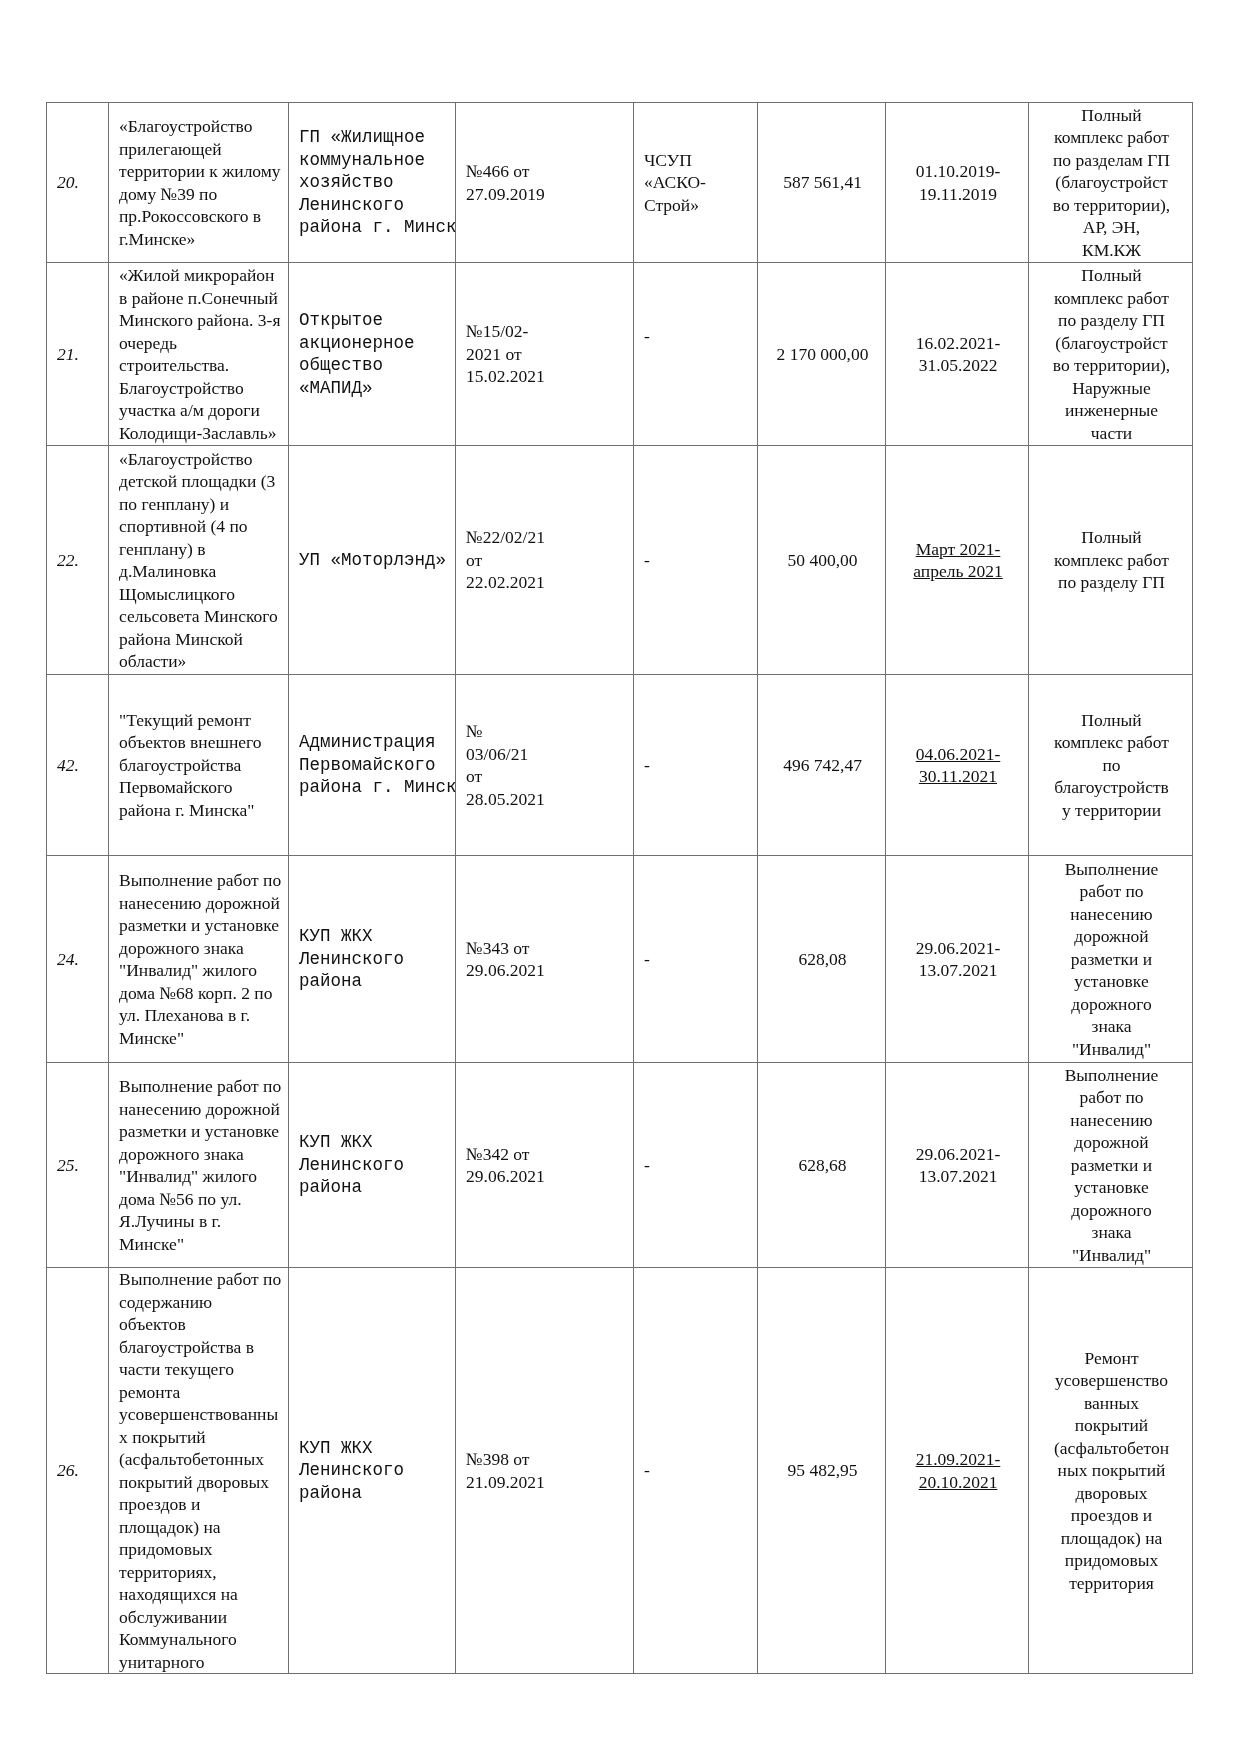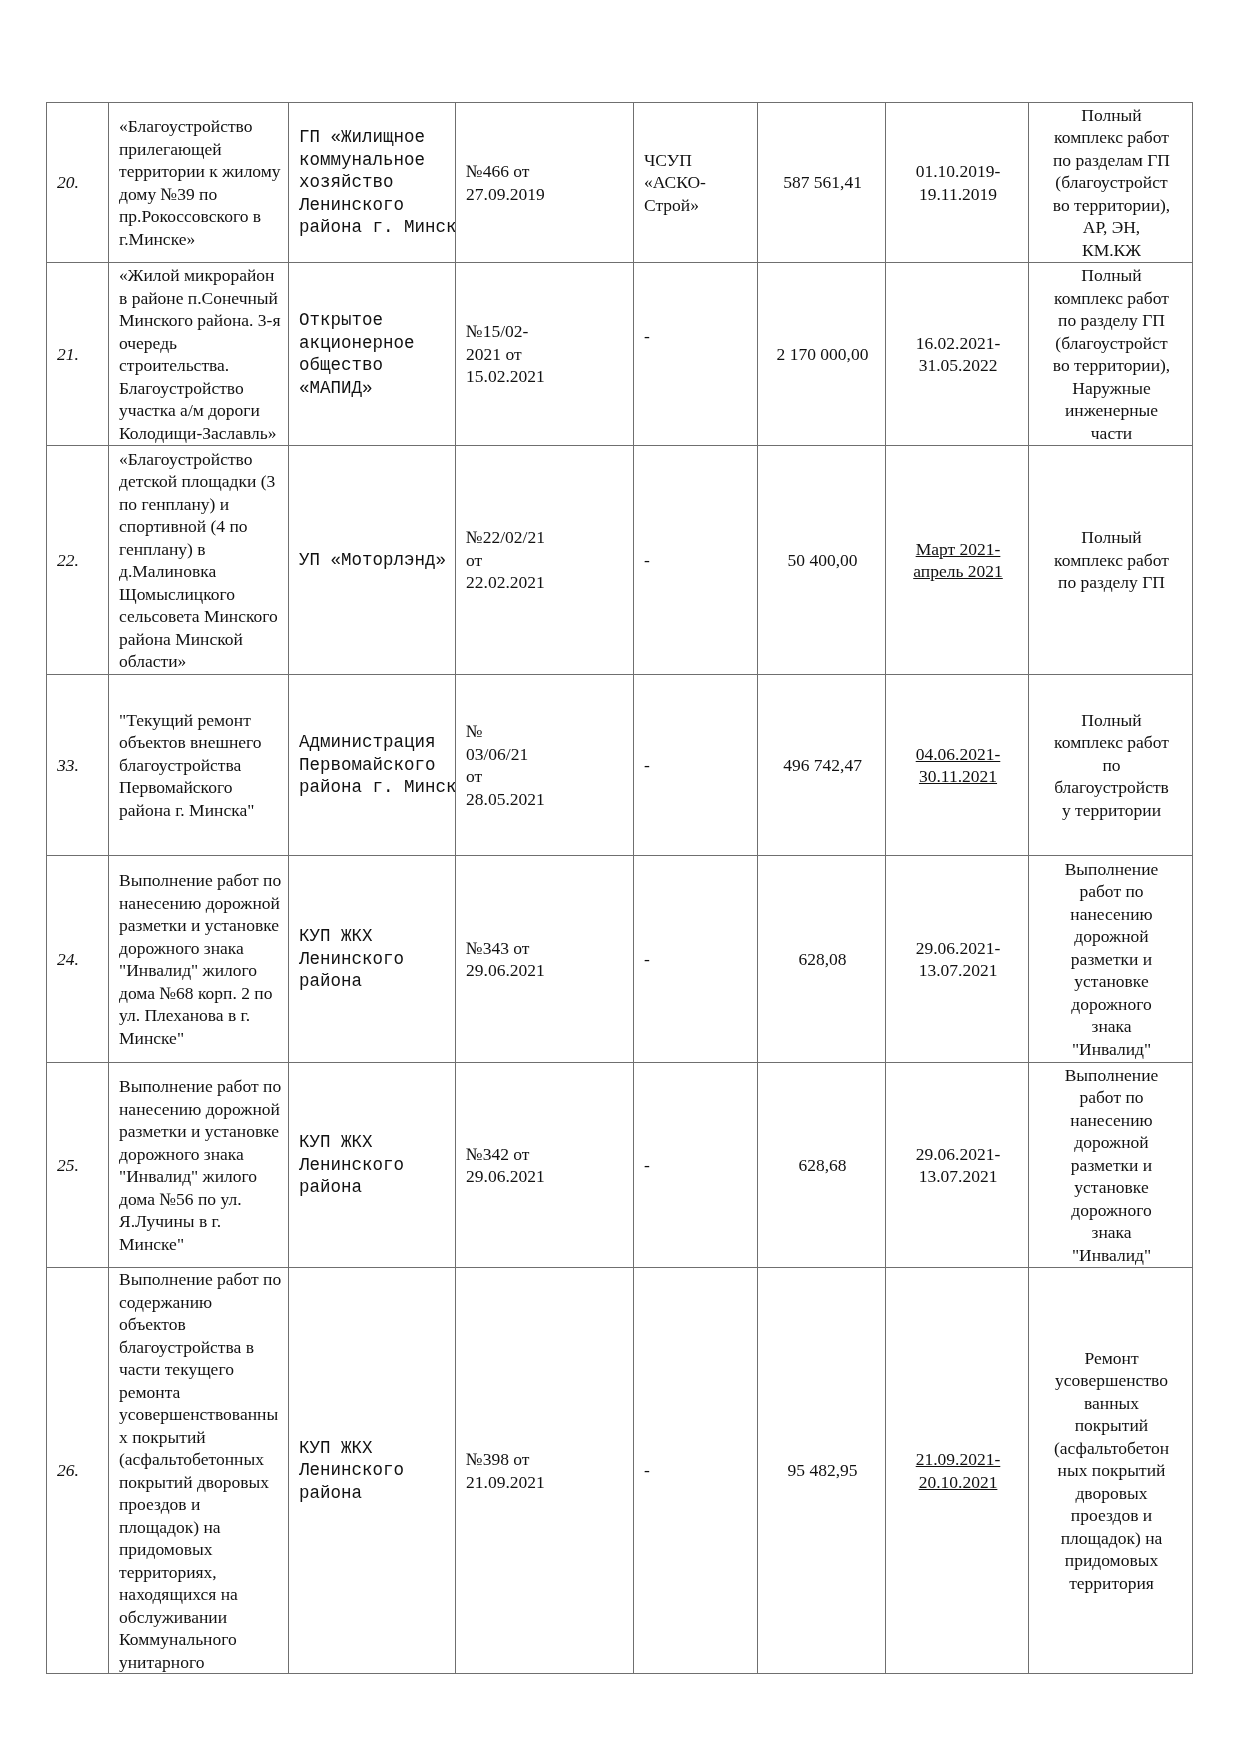--- a/index.html
+++ b/index.html
@@ -159,21 +159,21 @@
             <span class="line">Март 2021-</span>
             <span class="line">апрель 2021</span>
           </td>
           <td class="scope">
             <span class="line">Полный</span>
             <span class="line">комплекс работ</span>
             <span class="line">по разделу ГП</span>
           </td>
         </tr>
         <tr style="height: 181px;">
-          <td class="num">33.</td>
+          <td class="num">42.</td>
           <td class="name">
             <span class="line">"Текущий ремонт</span>
             <span class="line">объектов внешнего</span>
             <span class="line">благоустройства</span>
             <span class="line">Первомайского</span>
             <span class="line">района г. Минска"</span>
           </td>
           <td class="cust">
             <span class="line">Администрация</span>
             <span class="line">Первомайского</span>

